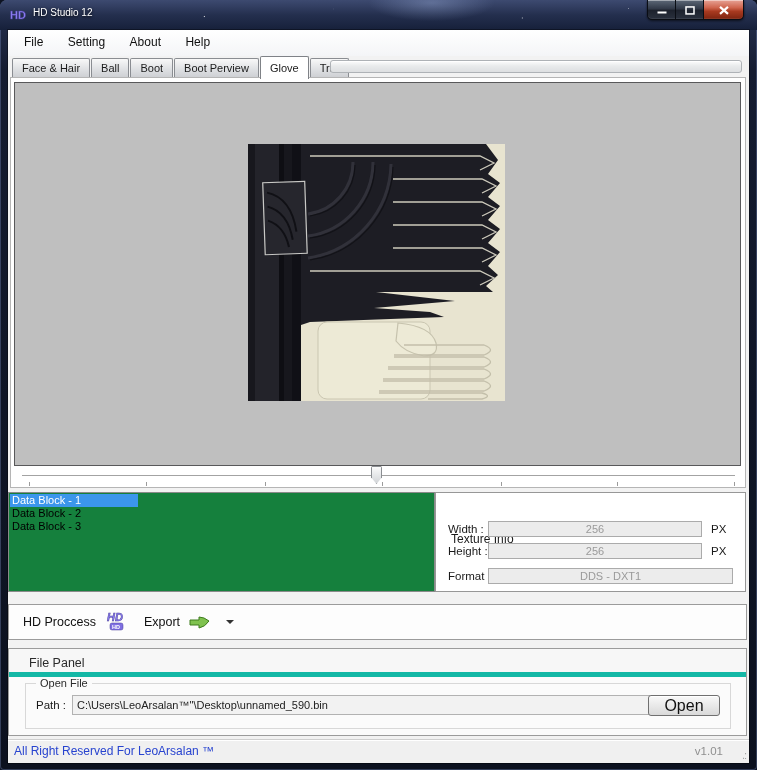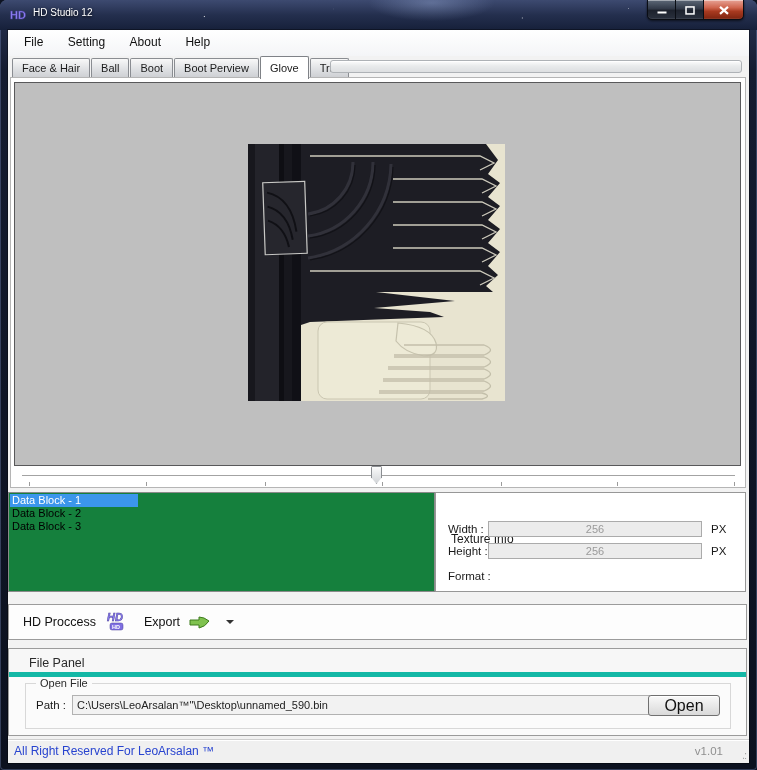--- a/index.html
+++ b/index.html
@@ -205,20 +205,21 @@
 
     <div class="texpanel">
       <div class="texpanel-title">Texture Info</div>
       <div class="ti-label" style="top:30px">Width :</div>
       <div class="ti-box" style="top:28px">256</div>
       <div class="ti-unit" style="top:30px">PX</div>
       <div class="ti-label" style="top:52px">Height :</div>
       <div class="ti-box" style="top:50px">256</div>
       <div class="ti-unit" style="top:52px">PX</div>
       <div class="ti-label" style="top:77px">Format :</div>
+      <div class="ti-box" style="top:75px;width:245px">DDS - DXT1</div>
     </div>
 
     <div class="hdbar">
       <span class="hd-label">HD Proccess</span>
       <svg class="hd-logo" width="26" height="26" viewBox="0 0 26 26">
         <text x="3" y="12" font-size="11" font-weight="bold" font-style="italic" fill="#8a7cf0" stroke="#4a3f9a" stroke-width="0.5">HD</text>
         <rect x="6" y="14" width="13" height="7" rx="2" fill="#7f6fe2" stroke="#4a3f9a" stroke-width="0.5"></rect>
         <text x="8" y="20" font-size="5.5" font-weight="bold" fill="#fff">HD</text>
       </svg>
       <span class="export-label">Export</span>

